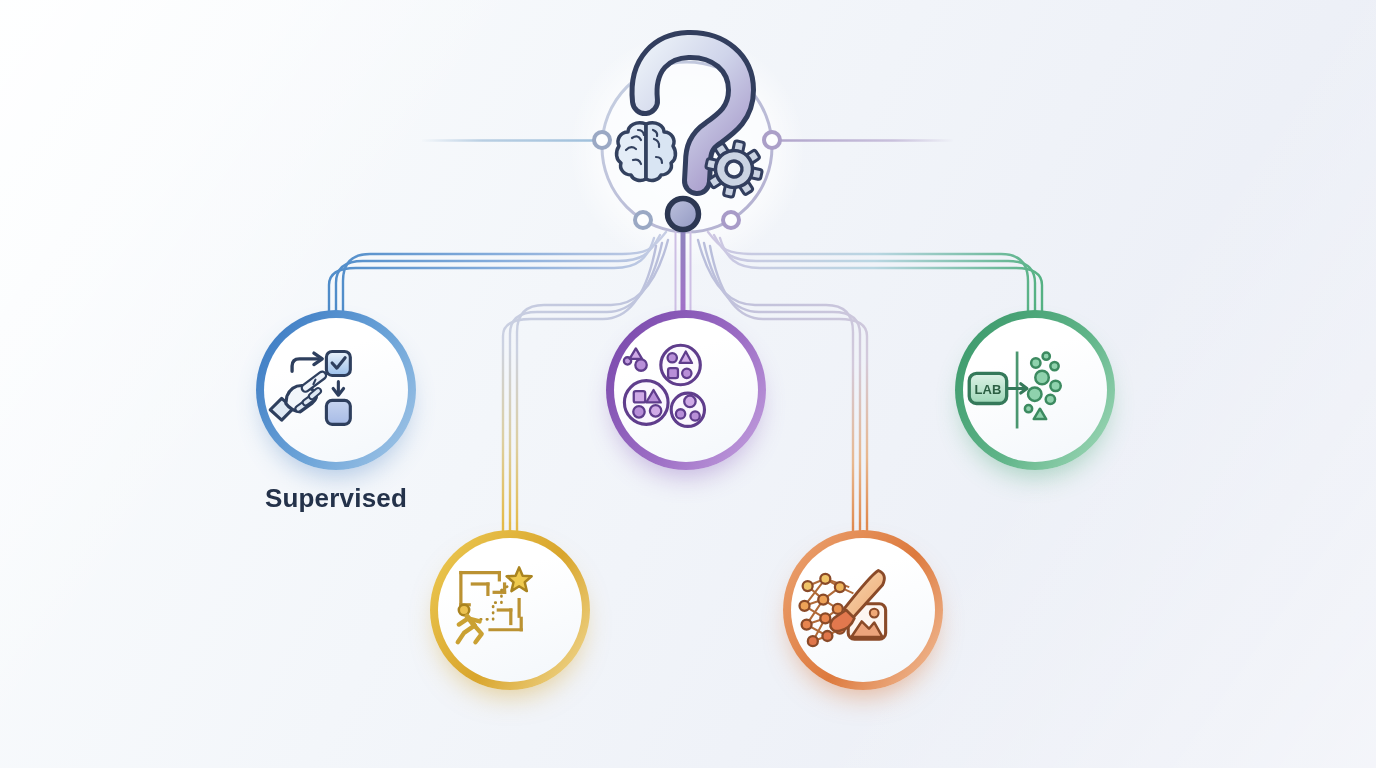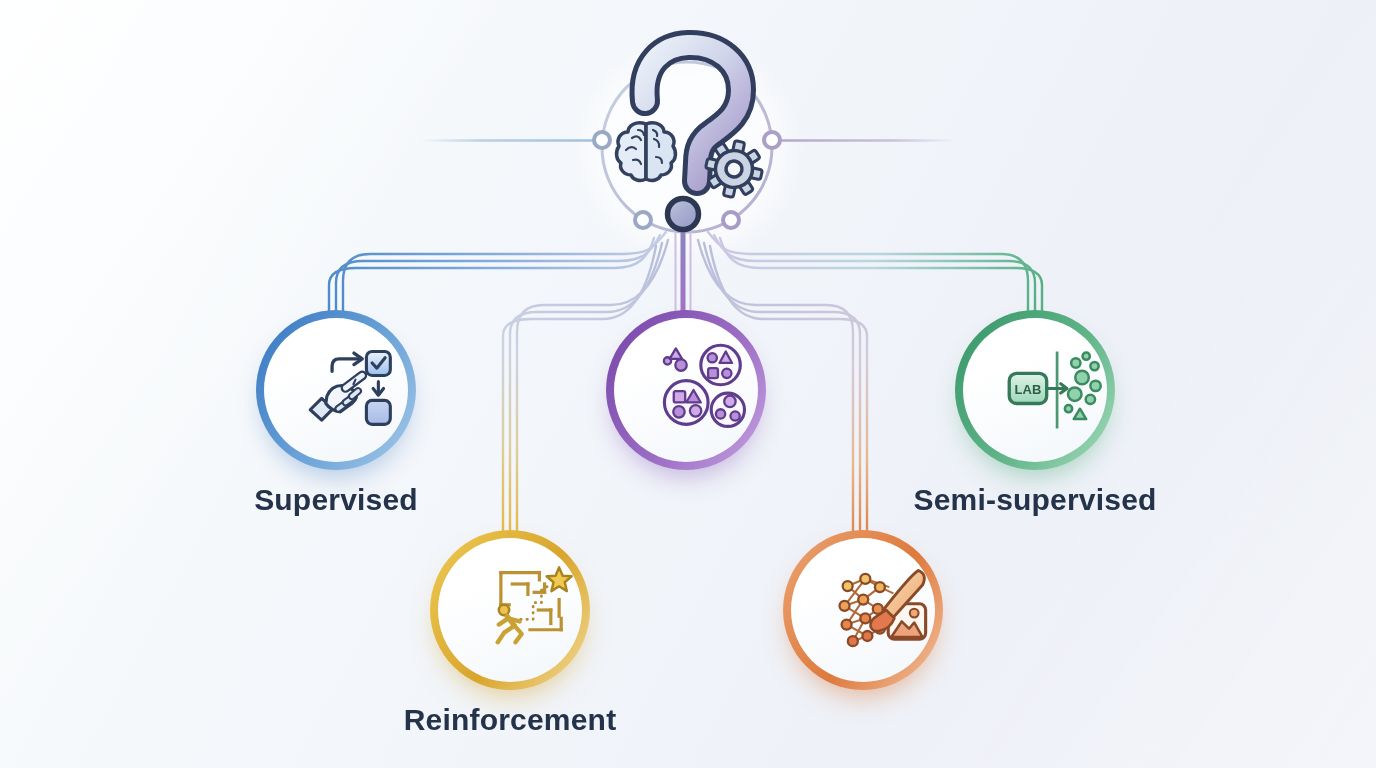--- a/index.html
+++ b/index.html
@@ -12,24 +12,24 @@
     content:"";position:absolute;inset:0;pointer-events:none;
     background:linear-gradient(125deg,rgba(255,255,255,.85) 0%,rgba(255,255,255,0) 28%,rgba(255,255,255,0) 70%,rgba(255,255,255,.5) 100%);
   }
   #canvas{position:absolute;left:0;top:0;width:1376px;height:768px;}
   svg{display:block;}
   .node{position:absolute;width:240px;display:flex;flex-direction:column;align-items:center;z-index:3;}
   .ring{position:relative;width:160px;height:160px;border-radius:50%;}
   .ring .inner{
     position:absolute;inset:8px;border-radius:50%;
     background:linear-gradient(160deg,#ffffff 30%,#f3f7fb 100%);
-    display:flex;align-items:center;justify-content:flex-end;
+    display:flex;align-items:center;justify-content:flex-start;
   }
   .node-label{
-    margin-top:13px;font-size:30px;font-weight:600;color:#24324a;letter-spacing:.2px;white-space:nowrap;
+    margin-top:13px;font-size:26px;font-weight:600;color:#24324a;letter-spacing:.2px;white-space:nowrap;
   }
   .n-supervised .ring{background:linear-gradient(125deg,#3d7cc4 8%,#6ba3d8 55%,#a7c9e8 100%);box-shadow:0 14px 26px -8px rgba(90,140,200,.45);}
   .n-unsupervised .ring{background:linear-gradient(125deg,#7b4aad 8%,#9b6cc4 55%,#c6a3e0 100%);box-shadow:0 14px 26px -8px rgba(140,100,190,.45);}
   .n-semi .ring{background:linear-gradient(125deg,#3c9a6c 8%,#5fb488 55%,#a6dcbd 100%);box-shadow:0 14px 26px -8px rgba(80,170,125,.45);}
   .n-reinforcement .ring{background:linear-gradient(125deg,#eac54e 8%,#d9a52c 55%,#f2dc9a 100%);box-shadow:0 14px 26px -8px rgba(215,170,60,.5);}
   .n-generative .ring{background:linear-gradient(125deg,#ea9e6b 8%,#dd7a3e 55%,#f3c3a0 100%);box-shadow:0 14px 26px -8px rgba(220,125,65,.5);}
 </style>
 </head>
 <body>
 
@@ -277,21 +277,20 @@
           <circle cx="76" cy="38" r="6.5"></circle>
               <circle cx="89" cy="46" r="5"></circle>
               <circle cx="69" cy="54" r="6.5"></circle>
           <circle cx="84" cy="59" r="4.5"></circle>
               <circle cx="63" cy="68" r="3.5"></circle>
           <path d="M 74 68 L 80 78 L 68 78 Z"></path>
         </g>
       </svg>
     </div>
   </div>
-  <div class="node-label">Semi-supervised</div>
 </div>
 
 <div class="node n-reinforcement" style="left:390px;top:530px">
   <div class="ring">
     <div class="inner">
       <svg width="104" height="104" viewBox="0 0 100 100">
         <g fill="none" stroke="#bb9232" stroke-width="3.1" stroke-linecap="square">
           <path d="M 22 14 H 59"></path>
               <path d="M 22 14 V 45"></path>
               <path d="M 22 45 H 30"></path>
@@ -315,21 +314,20 @@
           </g>
           <g fill="none" stroke="#caa133" stroke-width="4.2" stroke-linecap="round" stroke-linejoin="round">
             <path d="M 20 64 L 29 58 L 40 61"></path>
             <path d="M 35 65 L 25 72 L 19 81"></path>
             <path d="M 35 65 L 42 73 L 36 81"></path>
           </g>
         </g>
       </svg>
     </div>
   </div>
-  <div class="node-label">Reinforcement</div>
 </div>
 
 <div class="node n-generative" style="left:743px;top:530px">
   <div class="ring">
     <div class="inner">
       <svg width="104" height="104" viewBox="0 0 100 100">
         <defs>
           <linearGradient id="brushg" x1="0" y1="0" x2="1" y2="1">
                 <stop offset="0" stop-color="#f7d6ae"></stop>
                 <stop offset="1" stop-color="#efab77"></stop>

